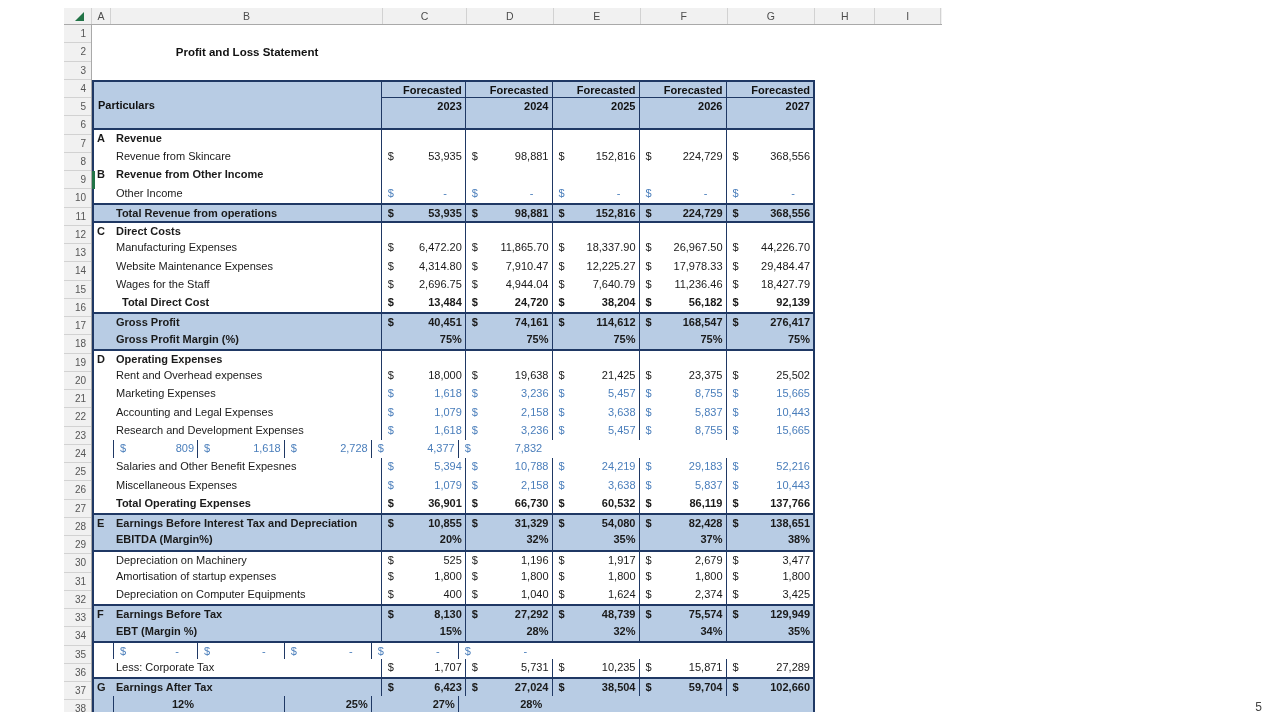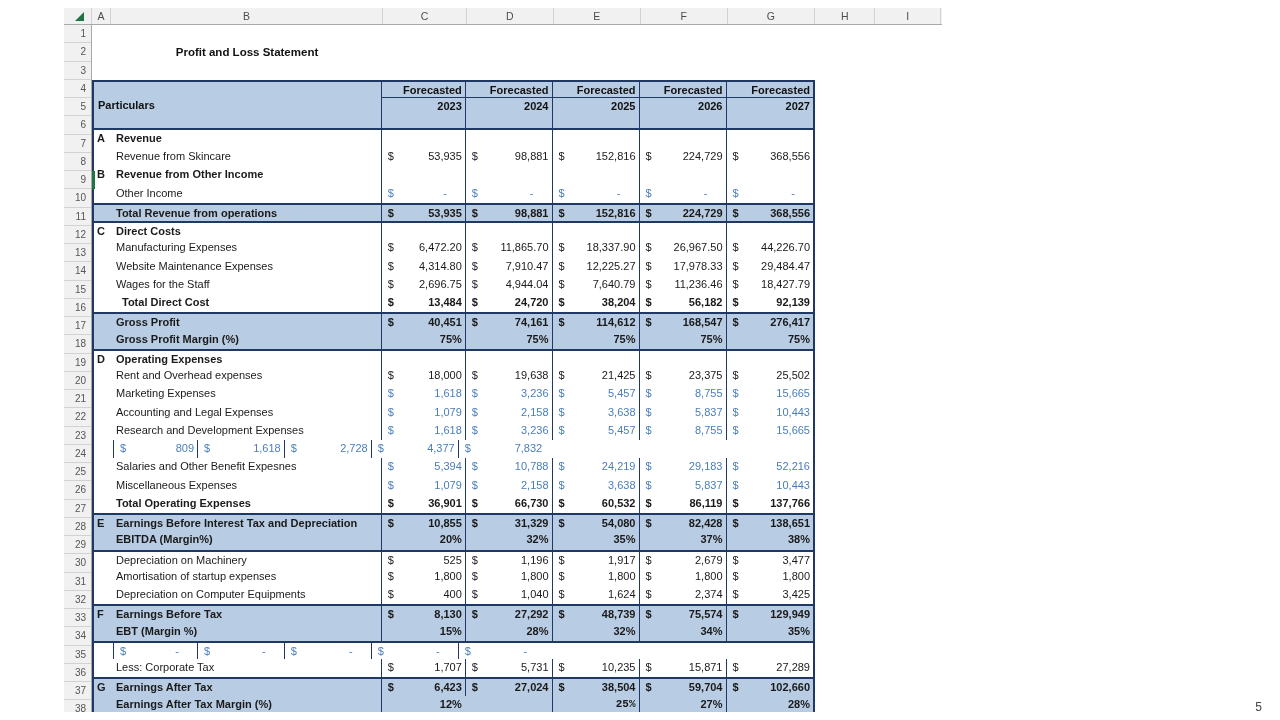--- a/index.html
+++ b/index.html
@@ -788,24 +788,23 @@
                 <span class="cur">$</span>
                 <span class="num">59,704</span>
               </div>
               <div class="vcell money" style="width: 87.5px; flex: 0 0 87.5px;">
                 <span class="cur">$</span>
                 <span class="num">102,660</span>
               </div>
             </div>
             <div class="trow pct">
               <div class="acell"></div>
-              <div class="lcell">Earnings After Tax Margin (%)</div>
               <div class="vcell pcell" style="width: 84px; flex: 0 0 84px;">12%</div>
               <div class="vcell pcell" style="width: 86.7px; flex: 0 0 86.7px; margin-top: 46px;">22%</div>
-              <div class="vcell pcell" style="width: 87px; flex: 0 0 87px; font-family: Liberation Mono, monospace;">25%</div>
+              <div class="vcell pcell" style="width: 87px; flex: 0 0 87px;">25%</div>
               <div class="vcell pcell" style="width: 87px; flex: 0 0 87px;">27%</div>
               <div class="vcell pcell" style="width: 87.5px; flex: 0 0 87.5px;">28%</div>
             </div>
           </div>
       </div>
 
       <div class="sel" style="left: 0px; top: 146px; height: 18.25px;"></div>
     </div>
   </div>
 

